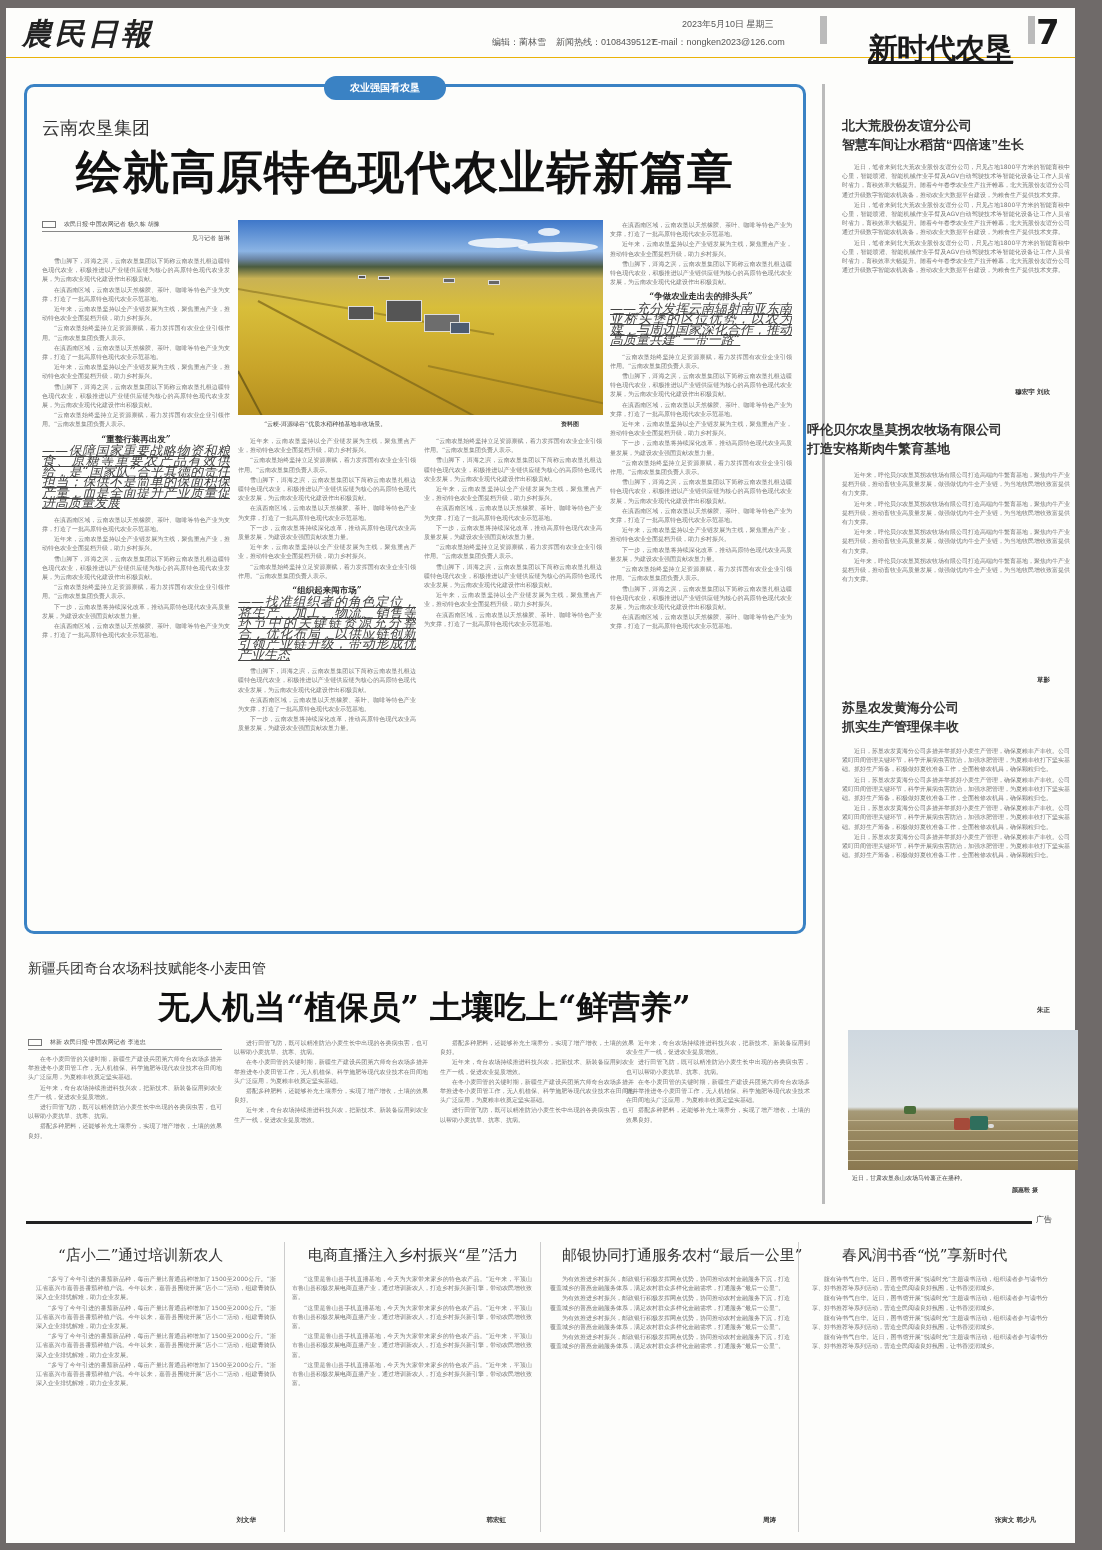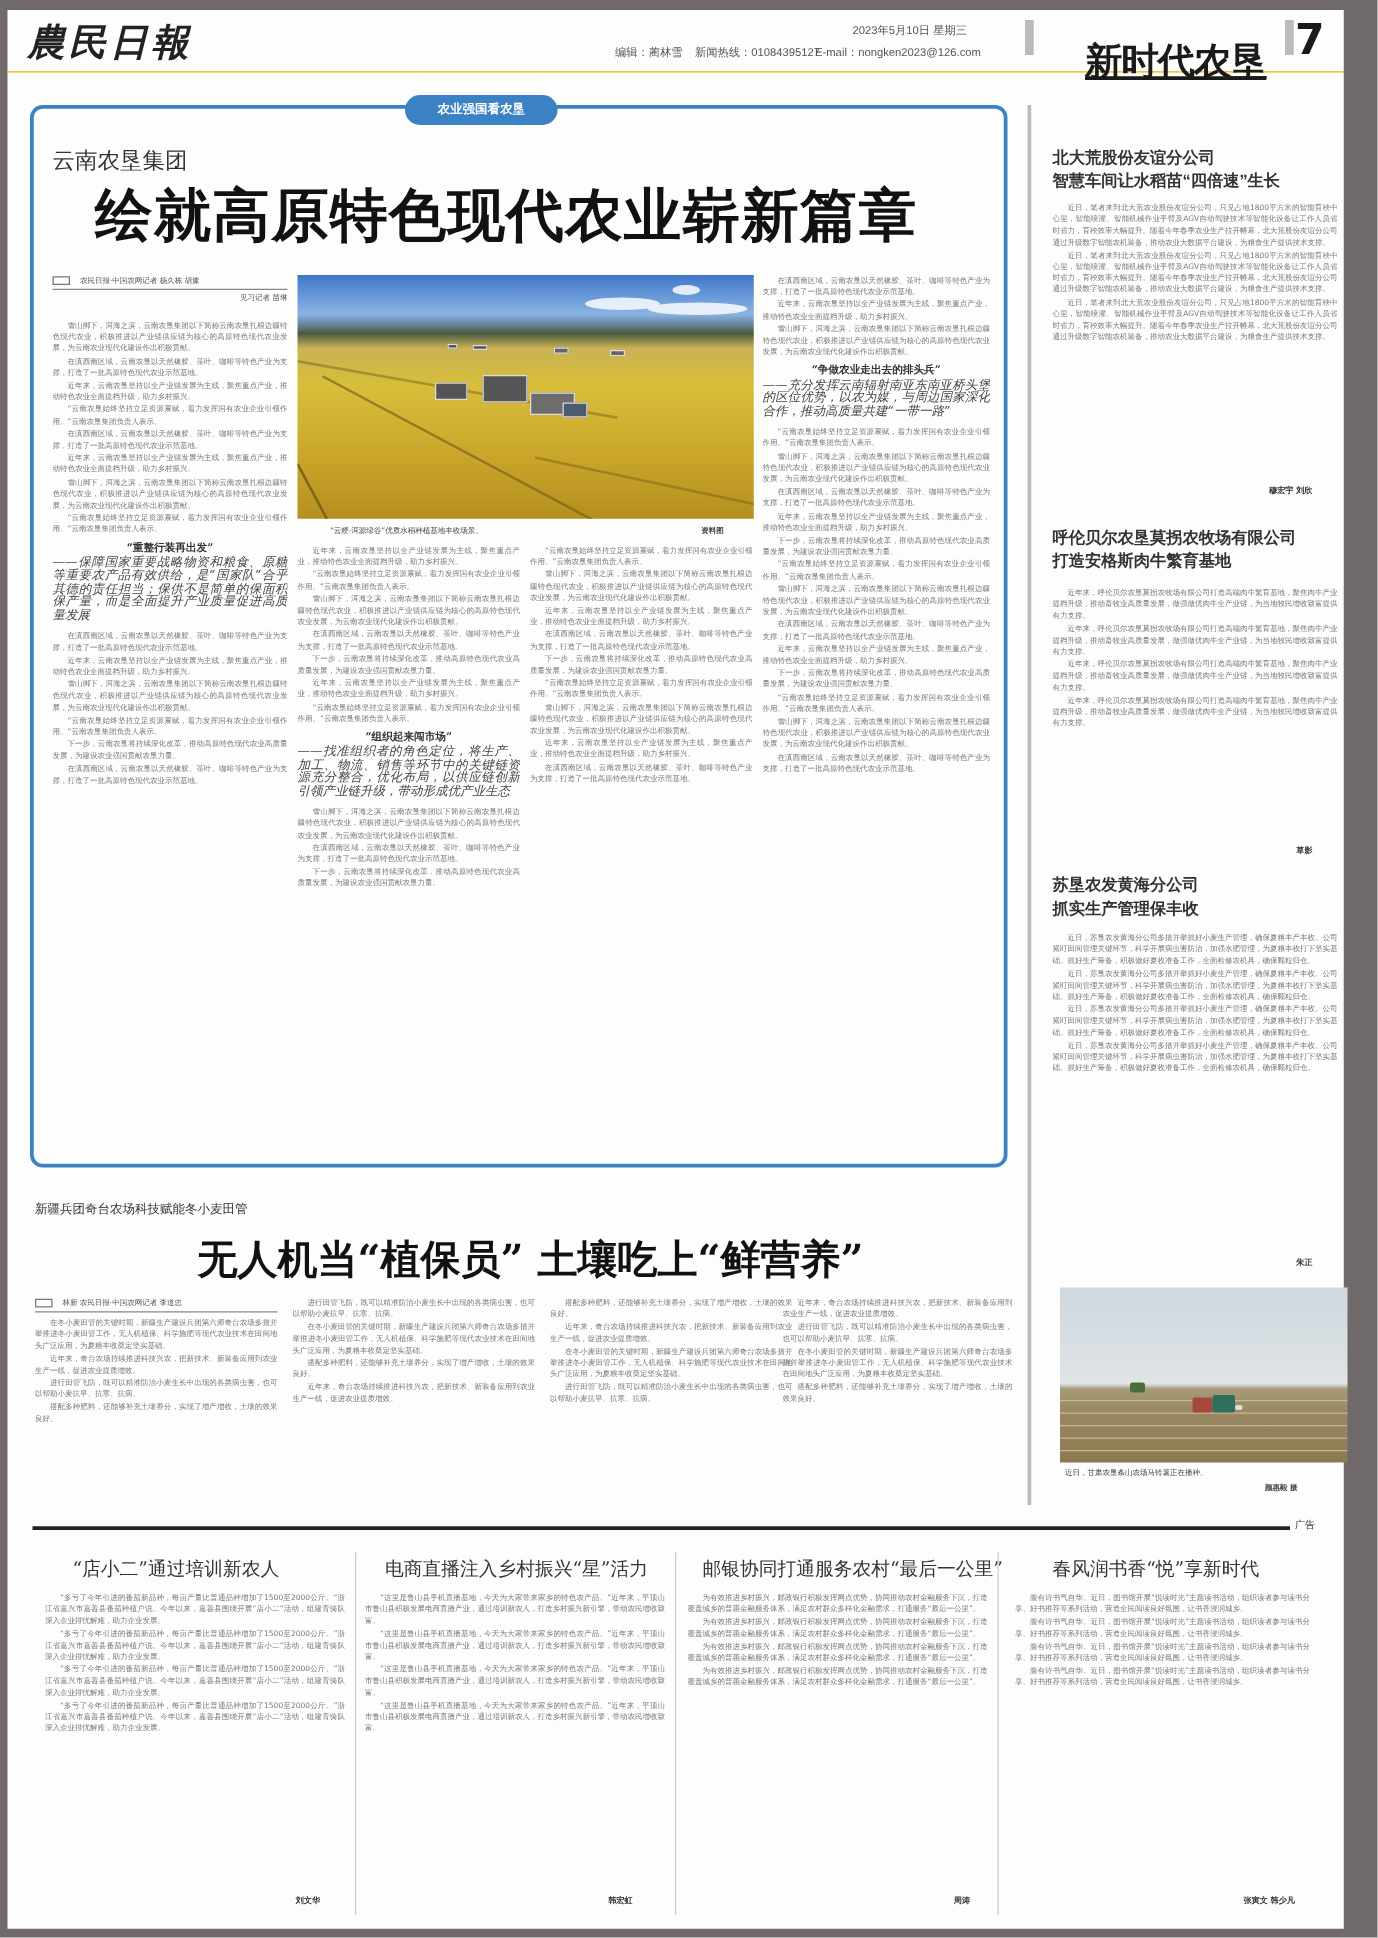--- a/index.html
+++ b/index.html
@@ -17,21 +17,21 @@
   .feature-box { position: absolute; left: 18px; top: 76px; width: 782px; height: 850px; border: 3px solid #3a82c4; border-radius: 10px; }
   .feature-tab { position: absolute; left: 318px; top: 68px; width: 122px; height: 24px; background: #3a82c4; border-radius: 12px; color: #fff; font-family: "DejaVu Sans", sans-serif; font-size: 10px; text-align: center; line-height: 24px; font-weight: bold; }
   .kicker { position: absolute; font-family: "DejaVu Serif", serif; color: #333; }
   .headline { position: absolute; font-family: "DejaVu Serif", serif; font-weight: bold; color: #111; white-space: nowrap; }
   .byline { position: absolute; font-size: 6px; color: #555; font-family: "DejaVu Sans", sans-serif; }
   .dateline { border: 1px solid #777; display: inline-block; width: 14px; height: 7px; vertical-align: middle; margin-right: 6px; }
 
   .col { position: absolute; overflow: hidden; font-size: 6px; line-height: 9.2px; color: #777; text-align: justify; font-family: "DejaVu Sans", sans-serif; }
   .col p { text-indent: 2em; margin-bottom: 1px; }
   .subhead { text-align: center; font-weight: bold; color: #333; font-size: 8.5px; margin: 6px 0 2px; font-family: "DejaVu Serif", serif; }
-  .subdesc { font-style: italic; color: #444; font-size: 10px; line-height: 10.5px; margin-bottom: 6px; font-family: "DejaVu Serif", serif; }
+  .subdesc { font-style: italic; color: #444; font-size: 13px; line-height: 10.5px; margin-bottom: 6px; font-family: "DejaVu Serif", serif; text-decoration: underline; }
   .author { text-align: right; color: #333; font-weight: bold; font-size: 6.5px; }
 
   .photo1 { position: absolute; left: 232px; top: 212px; width: 365px; height: 195px; overflow: hidden;
     background: linear-gradient(180deg, #3e77c9 0%, #8bb4e4 16%, #6b86a6 20%, #4b5c3f 24%, #c9b255 30%, #d8be3a 45%, #c9a52a 75%, #b58f1f 100%); }
   .photo1 .cloud { position: absolute; background: #f2f6fb; border-radius: 50%; opacity: .9; }
   .photo1 .mach { position: absolute; background: #555; border: 1px solid #ddd; }
   .photo1 .row { position: absolute; height: 2px; background: #7a6418; transform-origin: left center; }
   .caption { position: absolute; font-size: 6px; color: #444; font-family: "DejaVu Serif", serif; }
 
   .sidebar { position: absolute; left: 816px; top: 76px; width: 253px; height: 1120px; border-left: 3px solid #bbb; }
@@ -169,21 +169,21 @@
     <div>北大荒股份友谊分公司</div>
     <div>智慧车间让水稻苗“四倍速”生长</div>
   </div>
   <div class="col" style="left:836px; top:154px; width:228px; height:208px;">
     <p>近日，笔者来到北大荒农业股份友谊分公司，只见占地1800平方米的智能育秧中心里，智能喷灌、智能机械作业手臂及AGV自动驾驶技术等智能化设备让工作人员省时省力，育秧效率大幅提升。随着今年春季农业生产拉开帷幕，北大荒股份友谊分公司通过升级数字智能农机装备，推动农业大数据平台建设，为粮食生产提供技术支撑。</p>
     <p>近日，笔者来到北大荒农业股份友谊分公司，只见占地1800平方米的智能育秧中心里，智能喷灌、智能机械作业手臂及AGV自动驾驶技术等智能化设备让工作人员省时省力，育秧效率大幅提升。随着今年春季农业生产拉开帷幕，北大荒股份友谊分公司通过升级数字智能农机装备，推动农业大数据平台建设，为粮食生产提供技术支撑。</p>
     <p>近日，笔者来到北大荒农业股份友谊分公司，只见占地1800平方米的智能育秧中心里，智能喷灌、智能机械作业手臂及AGV自动驾驶技术等智能化设备让工作人员省时省力，育秧效率大幅提升。随着今年春季农业生产拉开帷幕，北大荒股份友谊分公司通过升级数字智能农机装备，推动农业大数据平台建设，为粮食生产提供技术支撑。</p>
   </div>
   <div class="col author" style="left:836px; top:380px; width:208px; height:12px;">穆宏宇 刘欣</div>
 
-  <div class="side-title" style="left:836px; top:412px;">
+  <div class="side-title" style="left:801px; top:412px;">
     <div>呼伦贝尔农垦莫拐农牧场有限公司</div>
     <div>打造安格斯肉牛繁育基地</div>
   </div>
   <div class="col" style="left:836px; top:462px; width:228px; height:196px;">
     <p>近年来，呼伦贝尔农垦莫拐农牧场有限公司打造高端肉牛繁育基地，聚焦肉牛产业提档升级，推动畜牧业高质量发展，做强做优肉牛全产业链，为当地牧民增收致富提供有力支撑。</p>
     <p>近年来，呼伦贝尔农垦莫拐农牧场有限公司打造高端肉牛繁育基地，聚焦肉牛产业提档升级，推动畜牧业高质量发展，做强做优肉牛全产业链，为当地牧民增收致富提供有力支撑。</p>
     <p>近年来，呼伦贝尔农垦莫拐农牧场有限公司打造高端肉牛繁育基地，聚焦肉牛产业提档升级，推动畜牧业高质量发展，做强做优肉牛全产业链，为当地牧民增收致富提供有力支撑。</p>
     <p>近年来，呼伦贝尔农垦莫拐农牧场有限公司打造高端肉牛繁育基地，聚焦肉牛产业提档升级，推动畜牧业高质量发展，做强做优肉牛全产业链，为当地牧民增收致富提供有力支撑。</p>
   </div>
   <div class="col author" style="left:836px; top:668px; width:208px; height:12px;">草影</div>
@@ -207,21 +207,21 @@
     <div class="furrow" style="left:0; top:120px; width:230px;"></div>
     <div class="furrow" style="left:0; top:130px; width:230px;"></div>
     <div class="tractor" style="left:56px; top:76px; width:12px; height:8px; background:#4a6e3a;"></div>
     <div class="tractor" style="left:106px; top:88px; width:16px; height:12px; background:#a54a3a;"></div>
     <div class="tractor" style="left:122px; top:86px; width:18px; height:14px; background:#2f6e5c;"></div>
     <div class="tractor" style="left:140px; top:94px; width:6px; height:4px; background:#ddd;"></div>
   </div>
   <div class="caption" style="left:846px; top:1166px;">近日，甘肃农垦条山农场马铃薯正在播种。</div>
   <div class="caption" style="left:1006px; top:1178px; font-weight:bold;">颜惠毅 摄</div>
 
-  <div class="kicker" style="left:22px; top:952px; font-size:10px;">新疆兵团奇台农场科技赋能冬小麦田管</div>
+  <div class="kicker" style="left:22px; top:952px; font-size:14px;">新疆兵团奇台农场科技赋能冬小麦田管</div>
   <div class="headline" style="left:152px; top:978px; font-size:32px;">无人机当“植保员”  土壤吃上“鲜营养”</div>
   <div class="byline" style="left:22px; top:1030px; width:194px; border-bottom:1px solid #888; padding-bottom:2px;">
     <span class="dateline"></span>
     <span>林新  农民日报·中国农网记者 李道忠</span>
   </div>
   <div class="col" style="left:22px; top:1046px; width:194px; height:158px;">
     <p>在冬小麦田管的关键时期，新疆生产建设兵团第六师奇台农场多措并举推进冬小麦田管工作，无人机植保、科学施肥等现代农业技术在田间地头广泛应用，为夏粮丰收奠定坚实基础。</p>
     <p>近年来，奇台农场持续推进科技兴农，把新技术、新装备应用到农业生产一线，促进农业提质增效。</p>
     <p>进行田管飞防，既可以精准防治小麦生长中出现的各类病虫害，也可以帮助小麦抗旱、抗寒、抗病。</p>
     <p>搭配多种肥料，还能够补充土壤养分，实现了增产增收，土壤的效果良好。</p>

